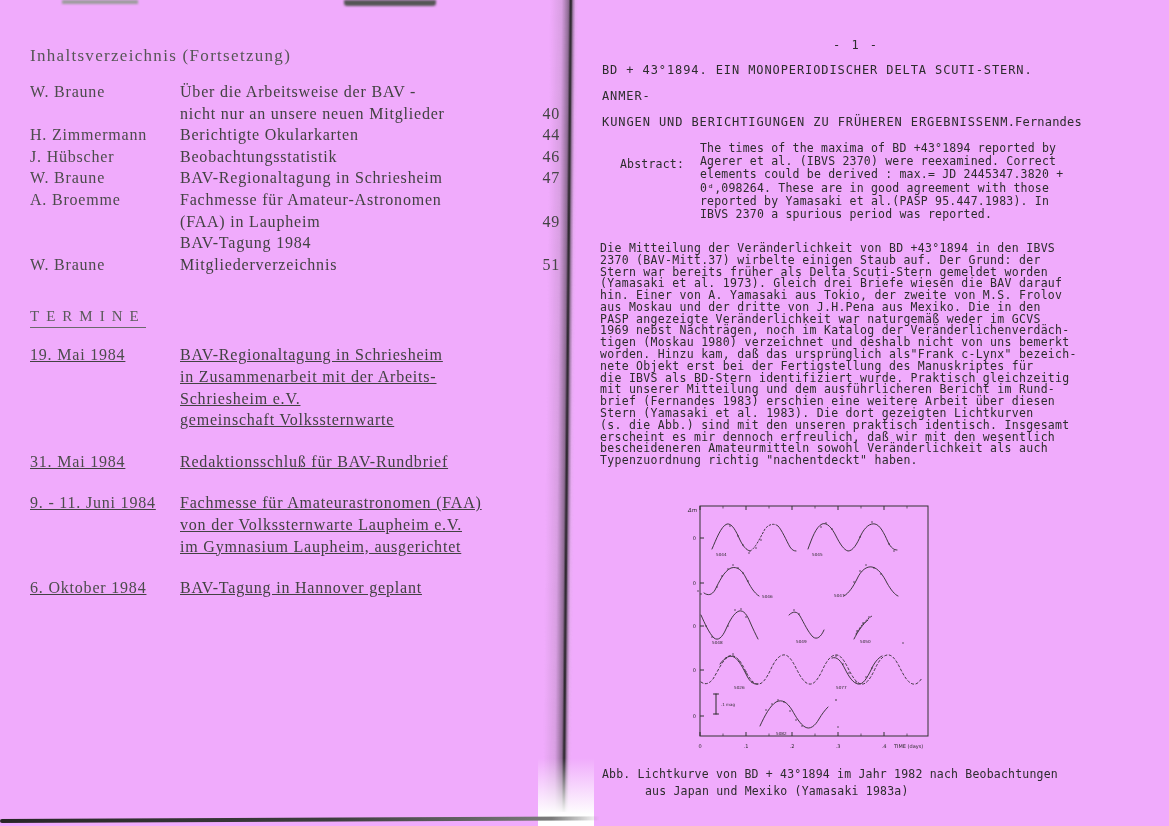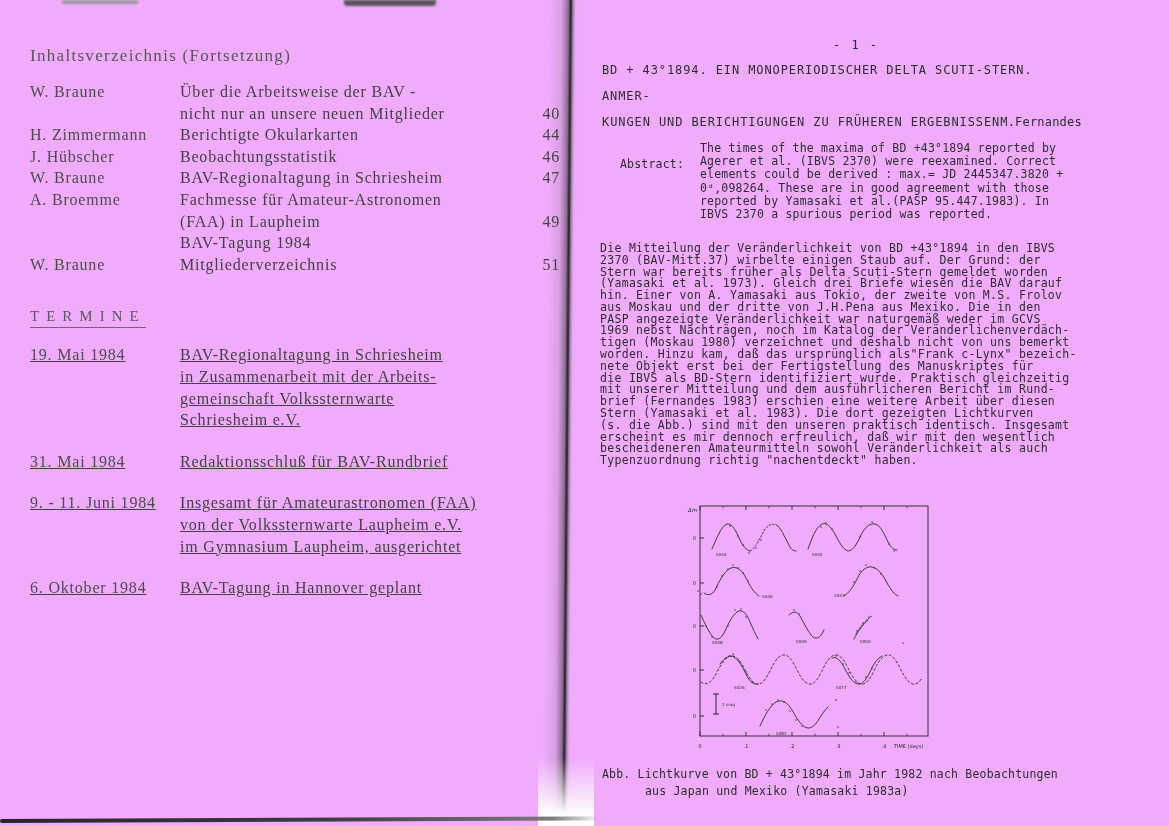--- a/index.html
+++ b/index.html
@@ -117,33 +117,33 @@
       <div class="mr">
           <span class="md">19. Mai 1984</span>
           <span class="mt">BAV-Regionaltagung in Schriesheim</span>
         </div>
       <div class="mr">
           <span class="md"></span>
           <span class="mt">in Zusammenarbeit mit der Arbeits-</span>
         </div>
       <div class="mr">
           <span class="md"></span>
+          <span class="mt">Schriesheim e.V.</span>
+        </div>
+      <div class="mr">
+          <span class="md"></span>
           <span class="mt">gemeinschaft Volkssternwarte</span>
-        </div>
-      <div class="mr">
-          <span class="md"></span>
-          <span class="mt">Schriesheim e.V.</span>
         </div>
       <div class="mr gap">
           <span class="md">31. Mai 1984</span>
           <span class="mt">Redaktionsschluß für BAV-Rundbrief</span>
         </div>
       <div class="mr gap">
           <span class="md">9. - 11. Juni 1984</span>
-          <span class="mt">Insgesamt für Amateurastronomen (FAA)</span>
+          <span class="mt">Fachmesse für Amateurastronomen (FAA)</span>
         </div>
       <div class="mr">
           <span class="md"></span>
           <span class="mt">von der Volkssternwarte Laupheim e.V.</span>
         </div>
       <div class="mr">
           <span class="md"></span>
           <span class="mt">im Gymnasium Laupheim, ausgerichtet</span>
         </div>
       <div class="mr gap">

